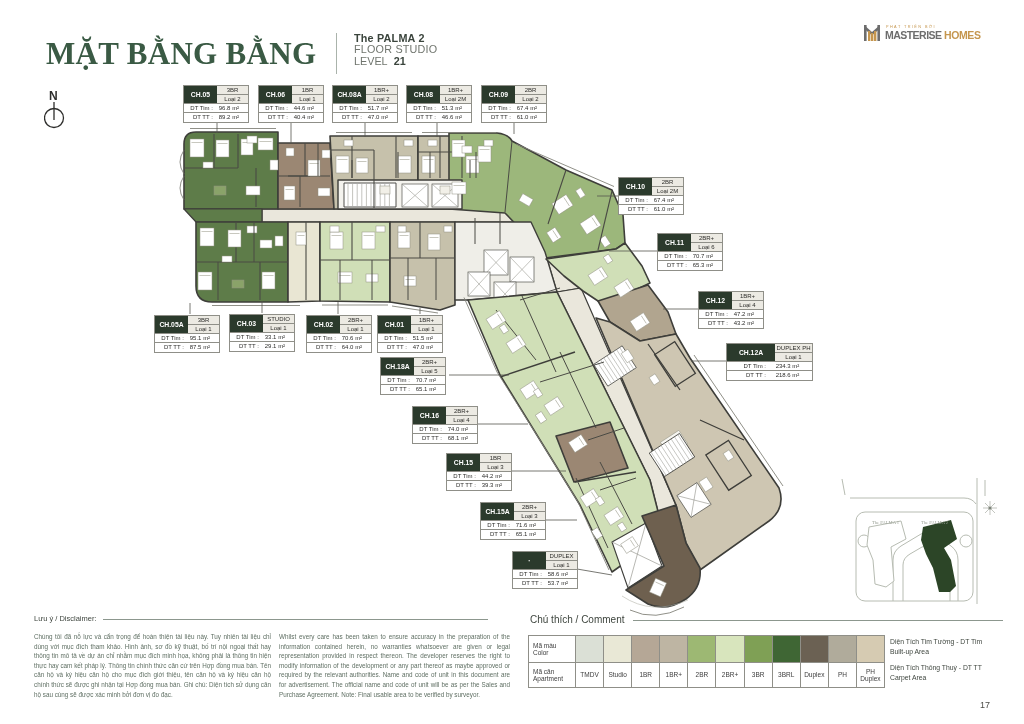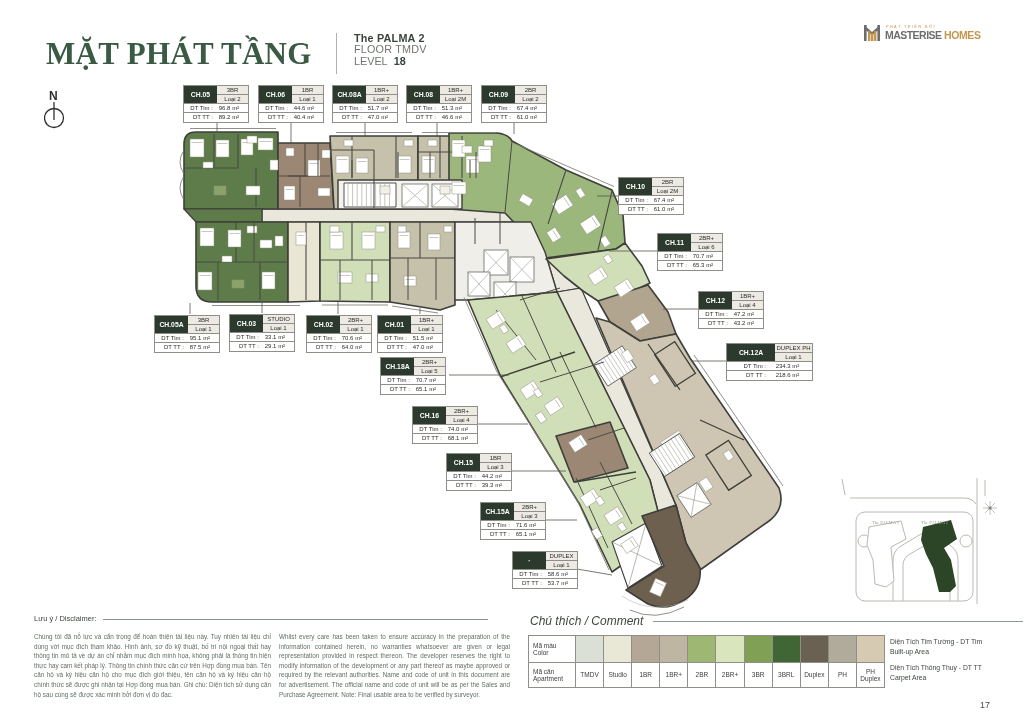--- a/index.html
+++ b/index.html
@@ -11,28 +11,28 @@
 .ubt div:last-child { border-bottom:none; }
 .ubr { height:9.3px; line-height:9.3px; border-top:0.5px solid #8f8f88; display:flex; padding:0 5px; background:#fff; }
 .ubr span:first-child { width:48%; text-align:right; padding-right:2px; white-space:nowrap; }
 .ubr span:last-child { flex:1; text-align:center; }
 .lt { border-collapse:collapse; table-layout:fixed; }
 .lt td { border:0.8px solid #8f8f88; text-align:center; font-size:6.5px; color:#3c3c3c; line-height:7.5px; }
 .lt td.lab { text-align:left; padding-left:4px; }
 </style></head>
 <body>
 
-<div style="position:absolute;left:46px;top:37px;font-family:'Liberation Serif',serif;font-weight:bold;font-size:31px;color:#3a5a44;letter-spacing:0.3px;line-height:34px;">MẶT PHÁT TẦNG</div>
+<div style="position:absolute;left:46px;top:37px;font-family:'Liberation Serif',serif;font-weight:bold;font-size:31px;color:#3a5a44;letter-spacing:0.3px;line-height:34px;">MẶT BẰNG BẰNG</div>
 
 <div style="position:absolute;left:336px;top:33px;width:1.2px;height:41px;background:#aab3ab;"></div>
 
 <div style="position:absolute;left:354px;top:33px;font-size:10.8px;color:#70756e;line-height:11.3px;">
 <div style="color:#3a443c;font-weight:bold;letter-spacing:0.2px;">The PALMA <span>2</span></div>
-<div style="letter-spacing:0.2px;">FLOOR TMDV</div>
-<div>LEVEL&nbsp;&nbsp;<b style="color:#3a443c">18</b></div>
+<div style="letter-spacing:0.2px;">FLOOR STUDIO</div>
+<div>LEVEL&nbsp;&nbsp;<b style="color:#3a443c">21</b></div>
 </div>
 
 <div style="position:absolute;left:864px;top:22px;">
 <svg width="125" height="24" viewBox="0 0 125 24">
 <g fill="#6d6d6d">
         <rect x="0" y="3" width="2.6" height="16"></rect>
         <rect x="13.4" y="3" width="2.6" height="16"></rect>
         <path d="M0,3 L8,10 L16,3 L16,6.5 L8,13.5 L0,6.5 Z"></path>
       </g>
 <g fill="#c5964e">
@@ -742,21 +742,21 @@
       <span>53.7 m²</span>
     </div>
 </div>
 
 <div style="position:absolute;left:34px;top:614px;font-size:7.5px;color:#3d443d;">Lưu ý / Disclaimer: <span style="display:inline-block;width:385px;height:1px;background:#8c978e;vertical-align:middle;margin-left:4px;"></span></div>
 
 <div style="position:absolute;left:34px;top:632px;width:237px;font-size:6.3px;line-height:9.6px;color:#5f6f63;text-align:justify;">Chúng tôi đã nỗ lực và cẩn trọng để hoàn thiện tài liệu này. Tuy nhiên tài liệu chỉ dùng với mục đích tham khảo. Hình ảnh, sơ đồ kỹ thuật, bố trí nội ngoại thất hay thông tin mô tả về dự án chỉ nhằm mục đích minh họa, không phải là thông tin hiện thực hay cam kết pháp lý. Thông tin chính thức căn cứ trên Hợp đồng mua bán. Tên căn hộ và ký hiệu căn hộ cho mục đích giới thiệu, tên căn hộ và ký hiệu căn hộ chính thức sẽ được ghi nhận tại Hợp đồng mua bán. Ghi chú: Diện tích sử dụng căn hộ sau cùng sẽ được xác minh bởi đơn vị đo đạc.</div>
 
 <div style="position:absolute;left:279px;top:632px;width:231px;font-size:6.3px;line-height:9.6px;color:#5f6f63;text-align:justify;">Whilst every care has been taken to ensure accuracy in the preparation of the information contained herein, no warranties whatsoever are given or legal representation provided in respect thereon. The developer reserves the right to modify information of the development or any part thereof as maybe approved or required by the relevant authorities. Name and code of unit in this document are for advertisement. The official name and code of unit will be as per the Sales and Purchase Agreement. Note: Final usable area to be verified by surveyor.</div>
 
-<div style="position:absolute;left:530px;top:614px;font-size:12px;color:#3d443d;font-style:italic;">Chú thích / Comment <span style="display:inline-block;width:370px;height:1px;background:#8c978e;vertical-align:middle;margin-left:6px;"></span></div>
+<div style="position:absolute;left:530px;top:614px;font-size:10px;color:#3d443d;">Chú thích / Comment <span style="display:inline-block;width:370px;height:1px;background:#8c978e;vertical-align:middle;margin-left:6px;"></span></div>
 
 <table class="lt" style="position:absolute;left:528px;top:635px;width:356px;" cellspacing="0">
 <colgroup>
       <col style="width:47px">
       <col style="width:28.1px">
       <col style="width:28.1px">
       <col style="width:28.1px">
       <col style="width:28.1px">
       <col style="width:28.1px">
       <col style="width:28.1px">

